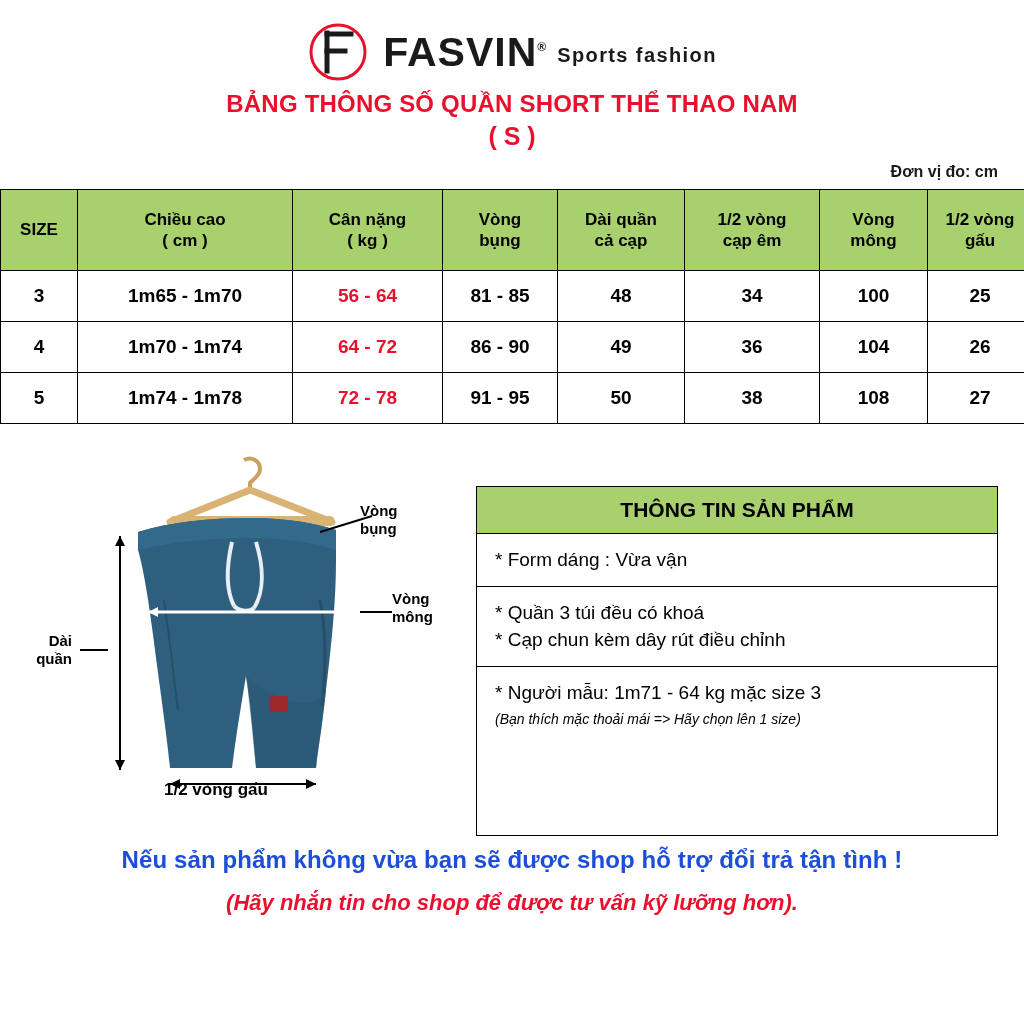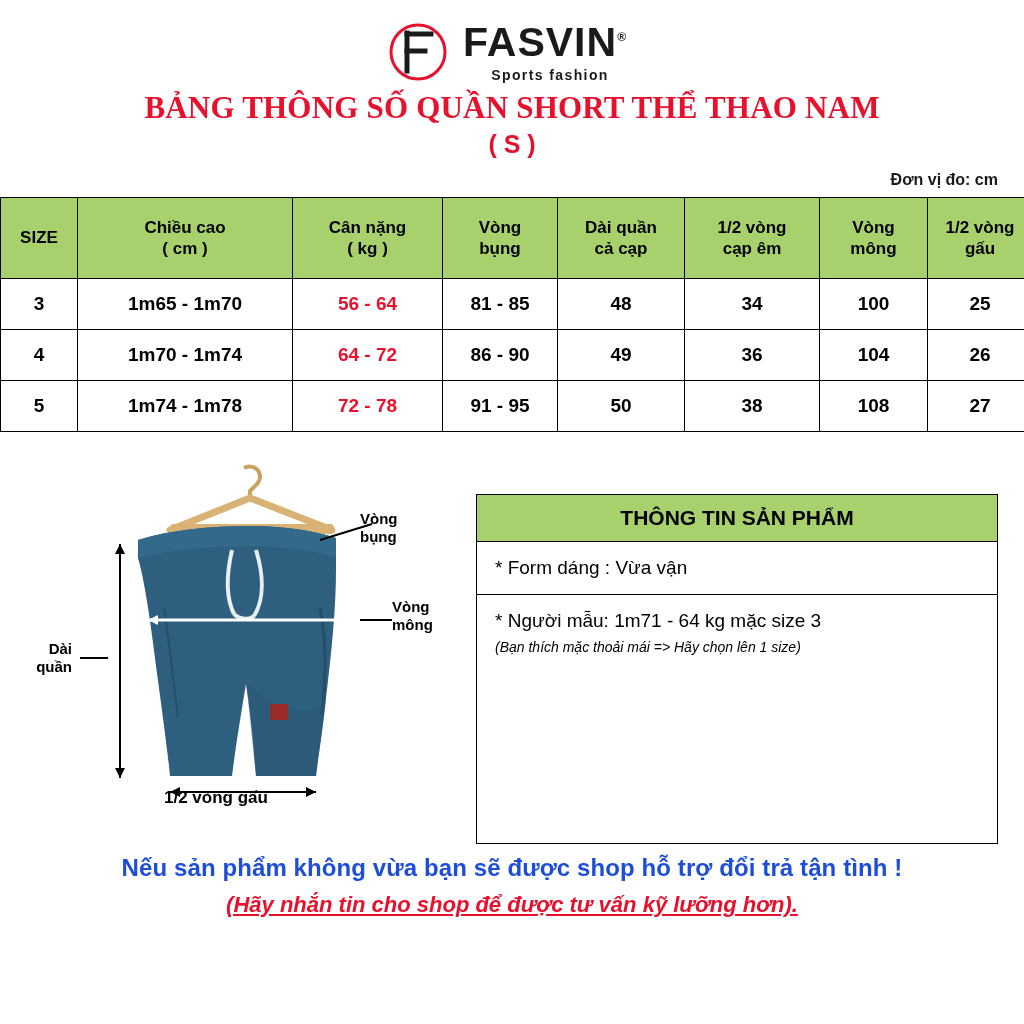--- a/index.html
+++ b/index.html
@@ -32,57 +32,56 @@
     box-sizing: border-box;
   }
   .brand-mark {
     width: 62px;
     height: 62px;
     position: relative;
   }
   .brand-mark svg { display: block; }
   .brand-text {
     display: flex;
-    flex-direction: column;
+    flex-direction: row;
     align-items: center;
     justify-content: space-between;
     line-height: 1;
   }
   .brand-name {
     font-size: 41px;
     font-weight: bold;
     letter-spacing: 1px;
     color: #1a1a1a;
     position: relative;
     padding-right: 10px;
   }
   .brand-reg {
     font-size: 12px;
     vertical-align: super;
     font-weight: bold;
   }
   .brand-tag {
-    font-size: 14px;
+    font-size: 20px;
     font-weight: bold;
     letter-spacing: 1.4px;
     color: #1a1a1a;
     margin-top: 5px;
   }
 
   
   .title-wrap {
     text-align: center;
     margin-top: 12px;
   }
   .title-main {
-    font-size: 31px;
+    font-size: 24px;
     font-weight: bold;
     color: #e8112d;
     letter-spacing: 0.2px;
-    font-family: Liberation Serif, serif;
   }
   .title-sub {
     font-size: 25px;
     font-weight: bold;
     color: #e8112d;
     margin-top: 4px;
   }
 
   .unit-line {
     text-align: right;
@@ -183,22 +182,21 @@
     color: #1d4ed8;
     font-size: 24px;
     font-weight: bold;
     letter-spacing: 0.1px;
   }
   .footer-line2 {
     color: #e8112d;
     font-size: 22px;
     font-weight: bold;
     font-style: italic;
-    margin-top: 10px;
-    text-decoration: underline;
+    margin-top: 16px;
   }
 
   
   .fig-label {
     position: absolute;
     font-size: 15px;
     font-weight: bold;
     line-height: 1.2;
     color: #000;
   }
@@ -364,20 +362,24 @@
         <div>Dài</div>
         <div>quần</div>
       </div>
       <div class="fig-label" style="left:144px; top:330px; font-size:17px;">1/2 vòng gấu</div>
     </div>
 
     <div class="info-area">
       <div class="info-head">THÔNG TIN SẢN PHẨM</div>
       <div class="info-row">* Form dáng : Vừa vận</div>
       <div class="info-row">
+        <div>* Quần 3 túi đều có khoá</div>
+        <div>* Cạp chun kèm dây rút điều chỉnh</div>
+      </div>
+      <div class="info-row">
         <div>* Người mẫu: 1m71 - 64 kg mặc size 3</div>
         <div class="info-note">(Bạn thích mặc thoải mái =&gt; Hãy chọn lên 1 size)</div>
       </div>
     </div>
   </div>
 
   <div class="footer">
     <div class="footer-line1">Nếu sản phẩm không vừa bạn sẽ được shop hỗ trợ đổi trả tận tình !</div>
     <div class="footer-line2">(Hãy nhắn tin cho shop để được tư vấn kỹ lưỡng hơn).</div>
   </div>

